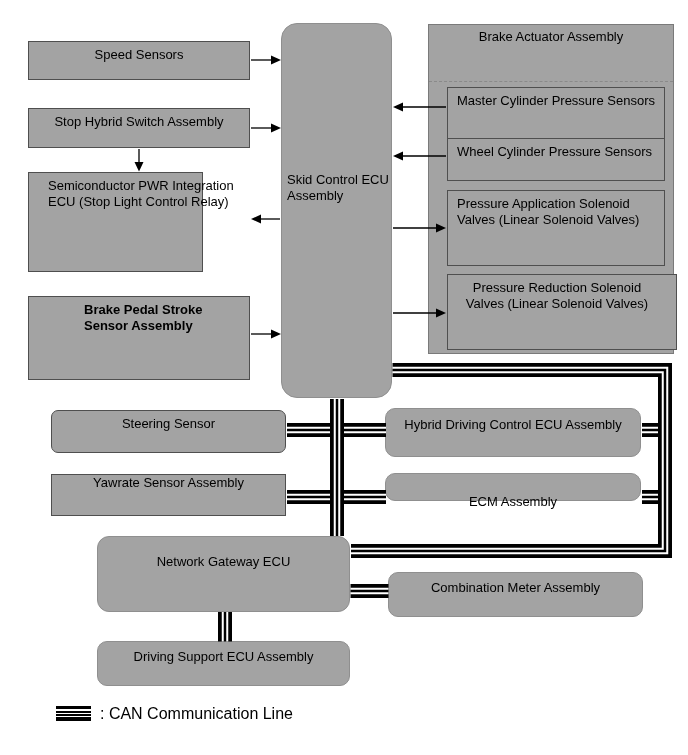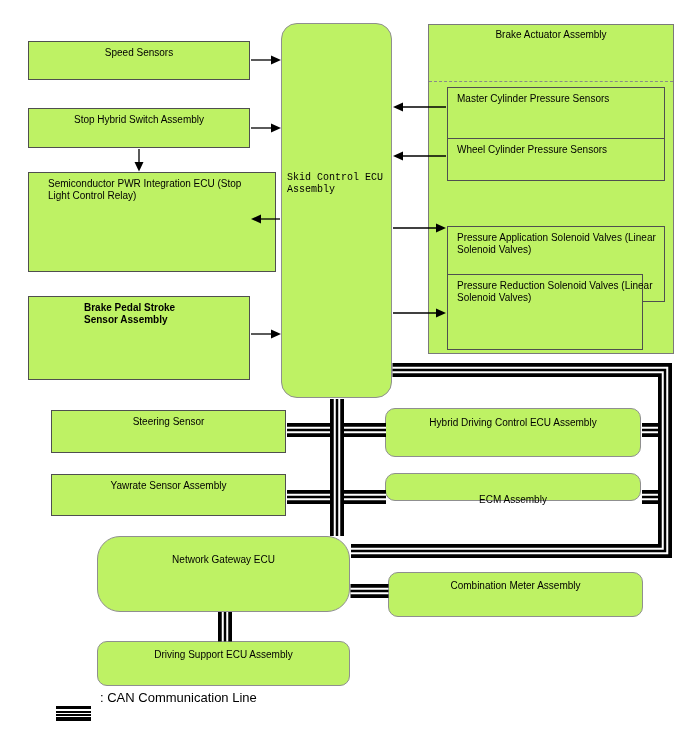--- a/index.html
+++ b/index.html
@@ -1,105 +1,105 @@
 <!DOCTYPE html>
 <html><head>
 <meta charset="utf-8">
 <style>
   html,body{margin:0;padding:0;background:#fff;}
   #canvas{
     position:relative;width:688px;height:755px;background:#fff;
     font-family:"Liberation Sans", sans-serif;color:#000;overflow:hidden;
   }
   .box{
-    position:absolute;background:#bef264;border:1px solid #4f4f4f;
-    box-sizing:border-box;font-size:10px;line-height:1.22;z-index:1;
+    position:absolute;background:#a3a3a3;border:1px solid #4f4f4f;
+    box-sizing:border-box;font-size:13px;line-height:1.22;z-index:1;
   }
   .rbox{border:1px solid #8f8f8f;border-radius:10px;}
   .outer{border:1px solid #7a7a7a;}
   .lbl{display:block;}
   .center{text-align:center;}
   .nw{white-space:nowrap;}
   .dash{position:absolute;left:0;right:0;border-top:1px dashed #8a8a8a;}
   svg.overlay{position:absolute;left:0;top:0;z-index:2;pointer-events:none;}
   .b1{fill:none;stroke:#000;stroke-width:14;stroke-linejoin:miter;}
   .b2{fill:none;stroke:#fff;stroke-width:6.5;stroke-linejoin:miter;}
   .b3{fill:none;stroke:#000;stroke-width:2.5;stroke-linejoin:miter;}
   .aline{stroke:#000;stroke-width:1.3;}
   .ahead{fill:#000;stroke:none;}
   .legend-sym{
     position:absolute;left:56px;top:706px;width:35px;height:15px;
     background:linear-gradient(#000 0 3px,#fff 3px 4.5px,#000 4.5px 6.5px,#fff 6.5px 8px,
                #000 8px 10px,#fff 10px 11.5px,#000 11.5px 15px);
   }
-  .legend-txt{position:absolute;left:100px;top:690px;font-size:13px;}
+  .legend-txt{position:absolute;left:100px;top:705px;font-size:16px;}
 </style>
 </head>
 <body>
 
 <div id="canvas">
 
   <div class="box" style="left:28px;top:41px;width:222px;height:39px;padding-top:5px;">
     <span class="lbl center">Speed Sensors</span>
   </div>
 
   <div class="box" style="left:28px;top:108px;width:222px;height:40px;padding-top:5px;">
     <span class="lbl center">Stop Hybrid Switch Assembly</span>
   </div>
 
-  <div class="box" style="left:28px;top:172px;width:248px;height:100px;padding:5px 0 0 19px;">
+  <div class="box" style="left:28px;top:172px;width:175px;height:100px;padding:5px 0 0 19px;">
     <span class="lbl" style="width:205px;">Semiconductor PWR Integration ECU (Stop Light Control Relay)</span>
   </div>
 
   <div class="box" style="left:28px;top:296px;width:222px;height:84px;padding:5px 0 0 55px;">
     <span class="lbl" style="width:125px;font-weight:bold;">Brake Pedal Stroke Sensor Assembly</span>
   </div>
 
-  <div class="box rbox" style="left:281px;top:23px;width:111px;height:375px;border-radius:16px;padding:148px 0 0 5px;font-family:Liberation Mono, monospace;">
+  <div class="box rbox" style="left:281px;top:23px;width:111px;height:375px;border-radius:16px;padding:148px 0 0 5px;">
     <span class="lbl" style="width:104px;">Skid Control ECU Assembly</span>
   </div>
 
   <div class="box outer" style="left:428px;top:24px;width:246px;height:330px;padding-top:4px;">
     <span class="lbl center">Brake Actuator Assembly</span>
     <div class="dash" style="top:56px;"></div>
 
     <div class="box" style="left:18px;top:62px;width:218px;height:54px;padding:5px 0 0 9px;">
       <span class="lbl nw">Master Cylinder Pressure Sensors</span>
     </div>
 
     <div class="box" style="left:18px;top:113px;width:218px;height:43px;padding:5px 0 0 9px;">
       <span class="lbl nw">Wheel Cylinder Pressure Sensors</span>
     </div>
 
-    <div class="box" style="left:18px;top:165px;width:218px;height:76px;padding:5px 8px 0 9px;margin-top:36px;">
+    <div class="box" style="left:18px;top:165px;width:218px;height:76px;padding:5px 8px 0 9px;">
       <span class="lbl" style="width:200px;">Pressure Application Solenoid Valves (Linear Solenoid Valves)</span>
     </div>
 
-    <div class="box" style="left:18px;top:249px;width:196px;height:76px;padding:5px 0 0 9px;">
+    <div class="box" style="left:18px;top:249px;width:230px;height:76px;padding:5px 0 0 9px;text-align:center;">
       <span class="lbl" style="width:200px;">Pressure Reduction Solenoid Valves (Linear Solenoid Valves)</span>
     </div>
   </div>
 
-  <div class="box" style="left:51px;top:410px;width:235px;height:43px;padding-top:5px;">
+  <div class="box" style="left:51px;top:410px;width:235px;height:43px;padding-top:5px;border-radius:7px;">
     <span class="lbl center">Steering Sensor</span>
   </div>
 
-  <div class="box" style="left:51px;top:474px;width:235px;height:42px;padding-top:5px;">
+  <div class="box" style="left:51px;top:474px;width:235px;height:42px;">
     <span class="lbl center">Yawrate Sensor Assembly</span>
   </div>
 
   <div class="box rbox" style="left:385px;top:408px;width:256px;height:49px;padding-top:8px;">
     <span class="lbl center">Hybrid Driving Control ECU Assembly</span>
   </div>
 
   <div class="box rbox" style="left:385px;top:473px;width:256px;height:28px;padding-top:20px;">
     <span class="lbl center">ECM Assembly</span>
   </div>
 
-  <div class="box rbox" style="left:97px;top:536px;width:253px;height:76px;border-radius:23px;padding-top:17px;">
+  <div class="box rbox" style="left:97px;top:536px;width:253px;height:76px;border-radius:12px;padding-top:17px;">
     <span class="lbl center">Network Gateway ECU</span>
   </div>
 
   <div class="box rbox" style="left:388px;top:572px;width:255px;height:45px;padding-top:7px;">
     <span class="lbl center">Combination Meter Assembly</span>
   </div>
 
   <div class="box rbox" style="left:97px;top:641px;width:253px;height:45px;padding-top:7px;">
     <span class="lbl center">Driving Support ECU Assembly</span>
   </div>

